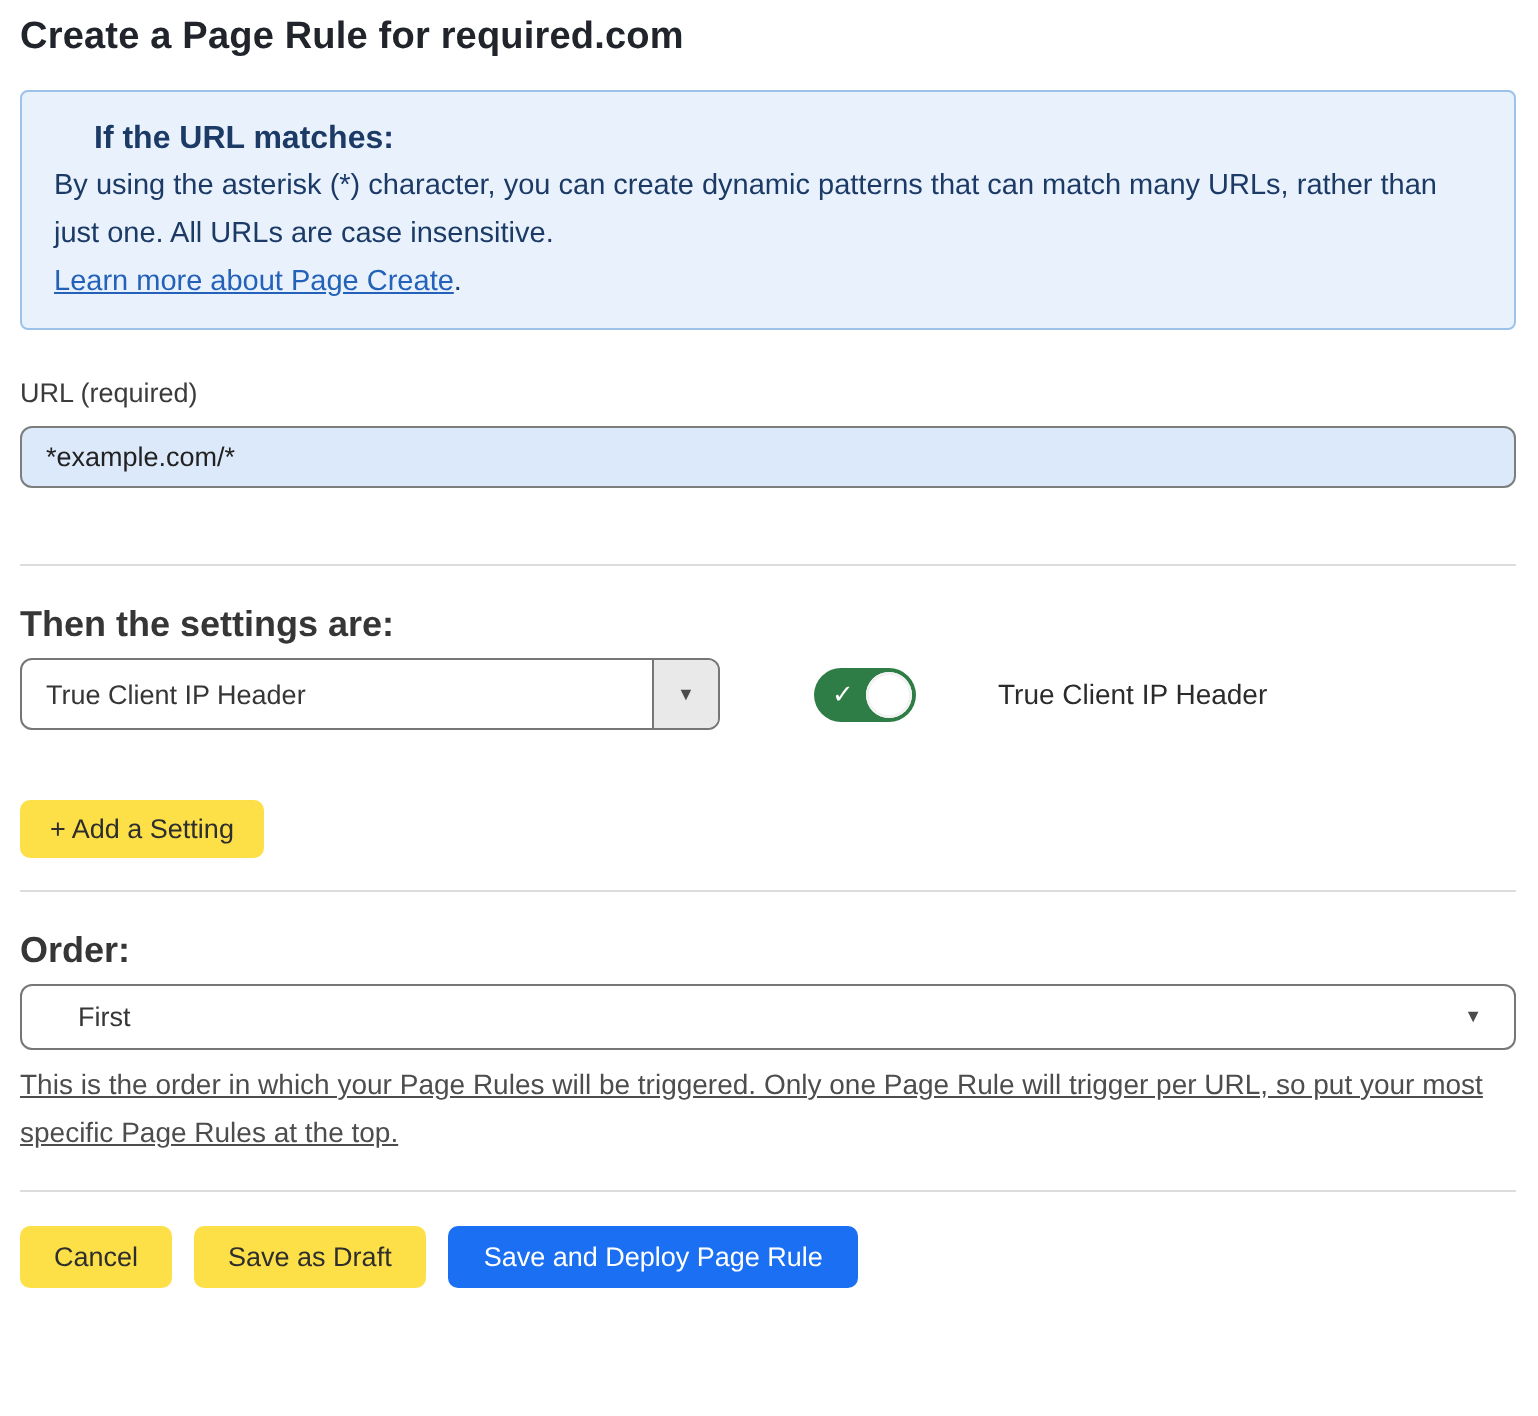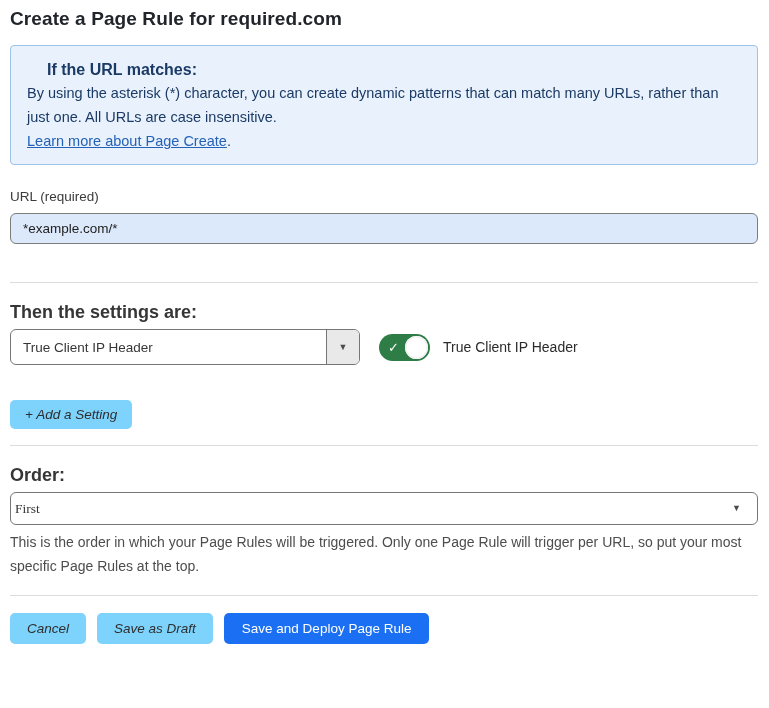--- a/index.html
+++ b/index.html
@@ -75,20 +75,21 @@
     color: #363636;
     margin-top: 20px;
     line-height: 18px;
   }
   .setting-label { margin-top: 24px; }
 
   .setting-row {
     margin-top: 8px;
     display: flex;
     align-items: center;
+    gap: 28px;
   }
   .select-box {
     display: flex;
     align-items: stretch;
     width: 350px;
     height: 36px;
     background: #ffffff;
     border: 1px solid #767676;
     border-radius: 6px;
     overflow: hidden;
@@ -153,58 +154,57 @@
   }
 
   button {
     font-family: "Liberation Sans", "DejaVu Sans", sans-serif;
     border: none;
     border-radius: 5px;
     cursor: pointer;
     font-size: 13.5px;
   }
   .btn-gray {
-    background: #7dd3fc;
+    background: #fde047;
     color: #2e2e2e;
-    font-style: italic;
   }
   .add-setting-btn {
     margin-top: 35px;
     height: 29px;
     padding: 0 15px;
     display: block;
   }
 
   .order-heading { margin-top: 20px; }
   .order-select-label { margin-top: 26px; }
 
   .wide-select {
     margin-top: 8px;
     width: 100%;
     height: 33px;
     border: 1px solid #767676;
     border-radius: 6px;
     background: #ffffff;
     display: flex;
     align-items: center;
-    padding: 0 16px 0 4px;
-    cursor: pointer;
-    font-family: Liberation Serif, serif;
+    padding: 0 16px 0 28px;
+    cursor: pointer;
   }
   .wide-select .select-value {
     flex: 1;
     font-size: 13.5px;
     color: #363636;
   }
 
   .help-text {
     margin-top: 5px;
     font-size: 14px;
     line-height: 24px;
     color: #4d4d4d;
+    text-decoration: underline;
   }
 
   .footer {
     margin-top: 17px;
     display: flex;
     align-items: center;
     gap: 11px;
   }
   .footer button { height: 31px; }
   .cancel-btn { padding: 0 17px; }

